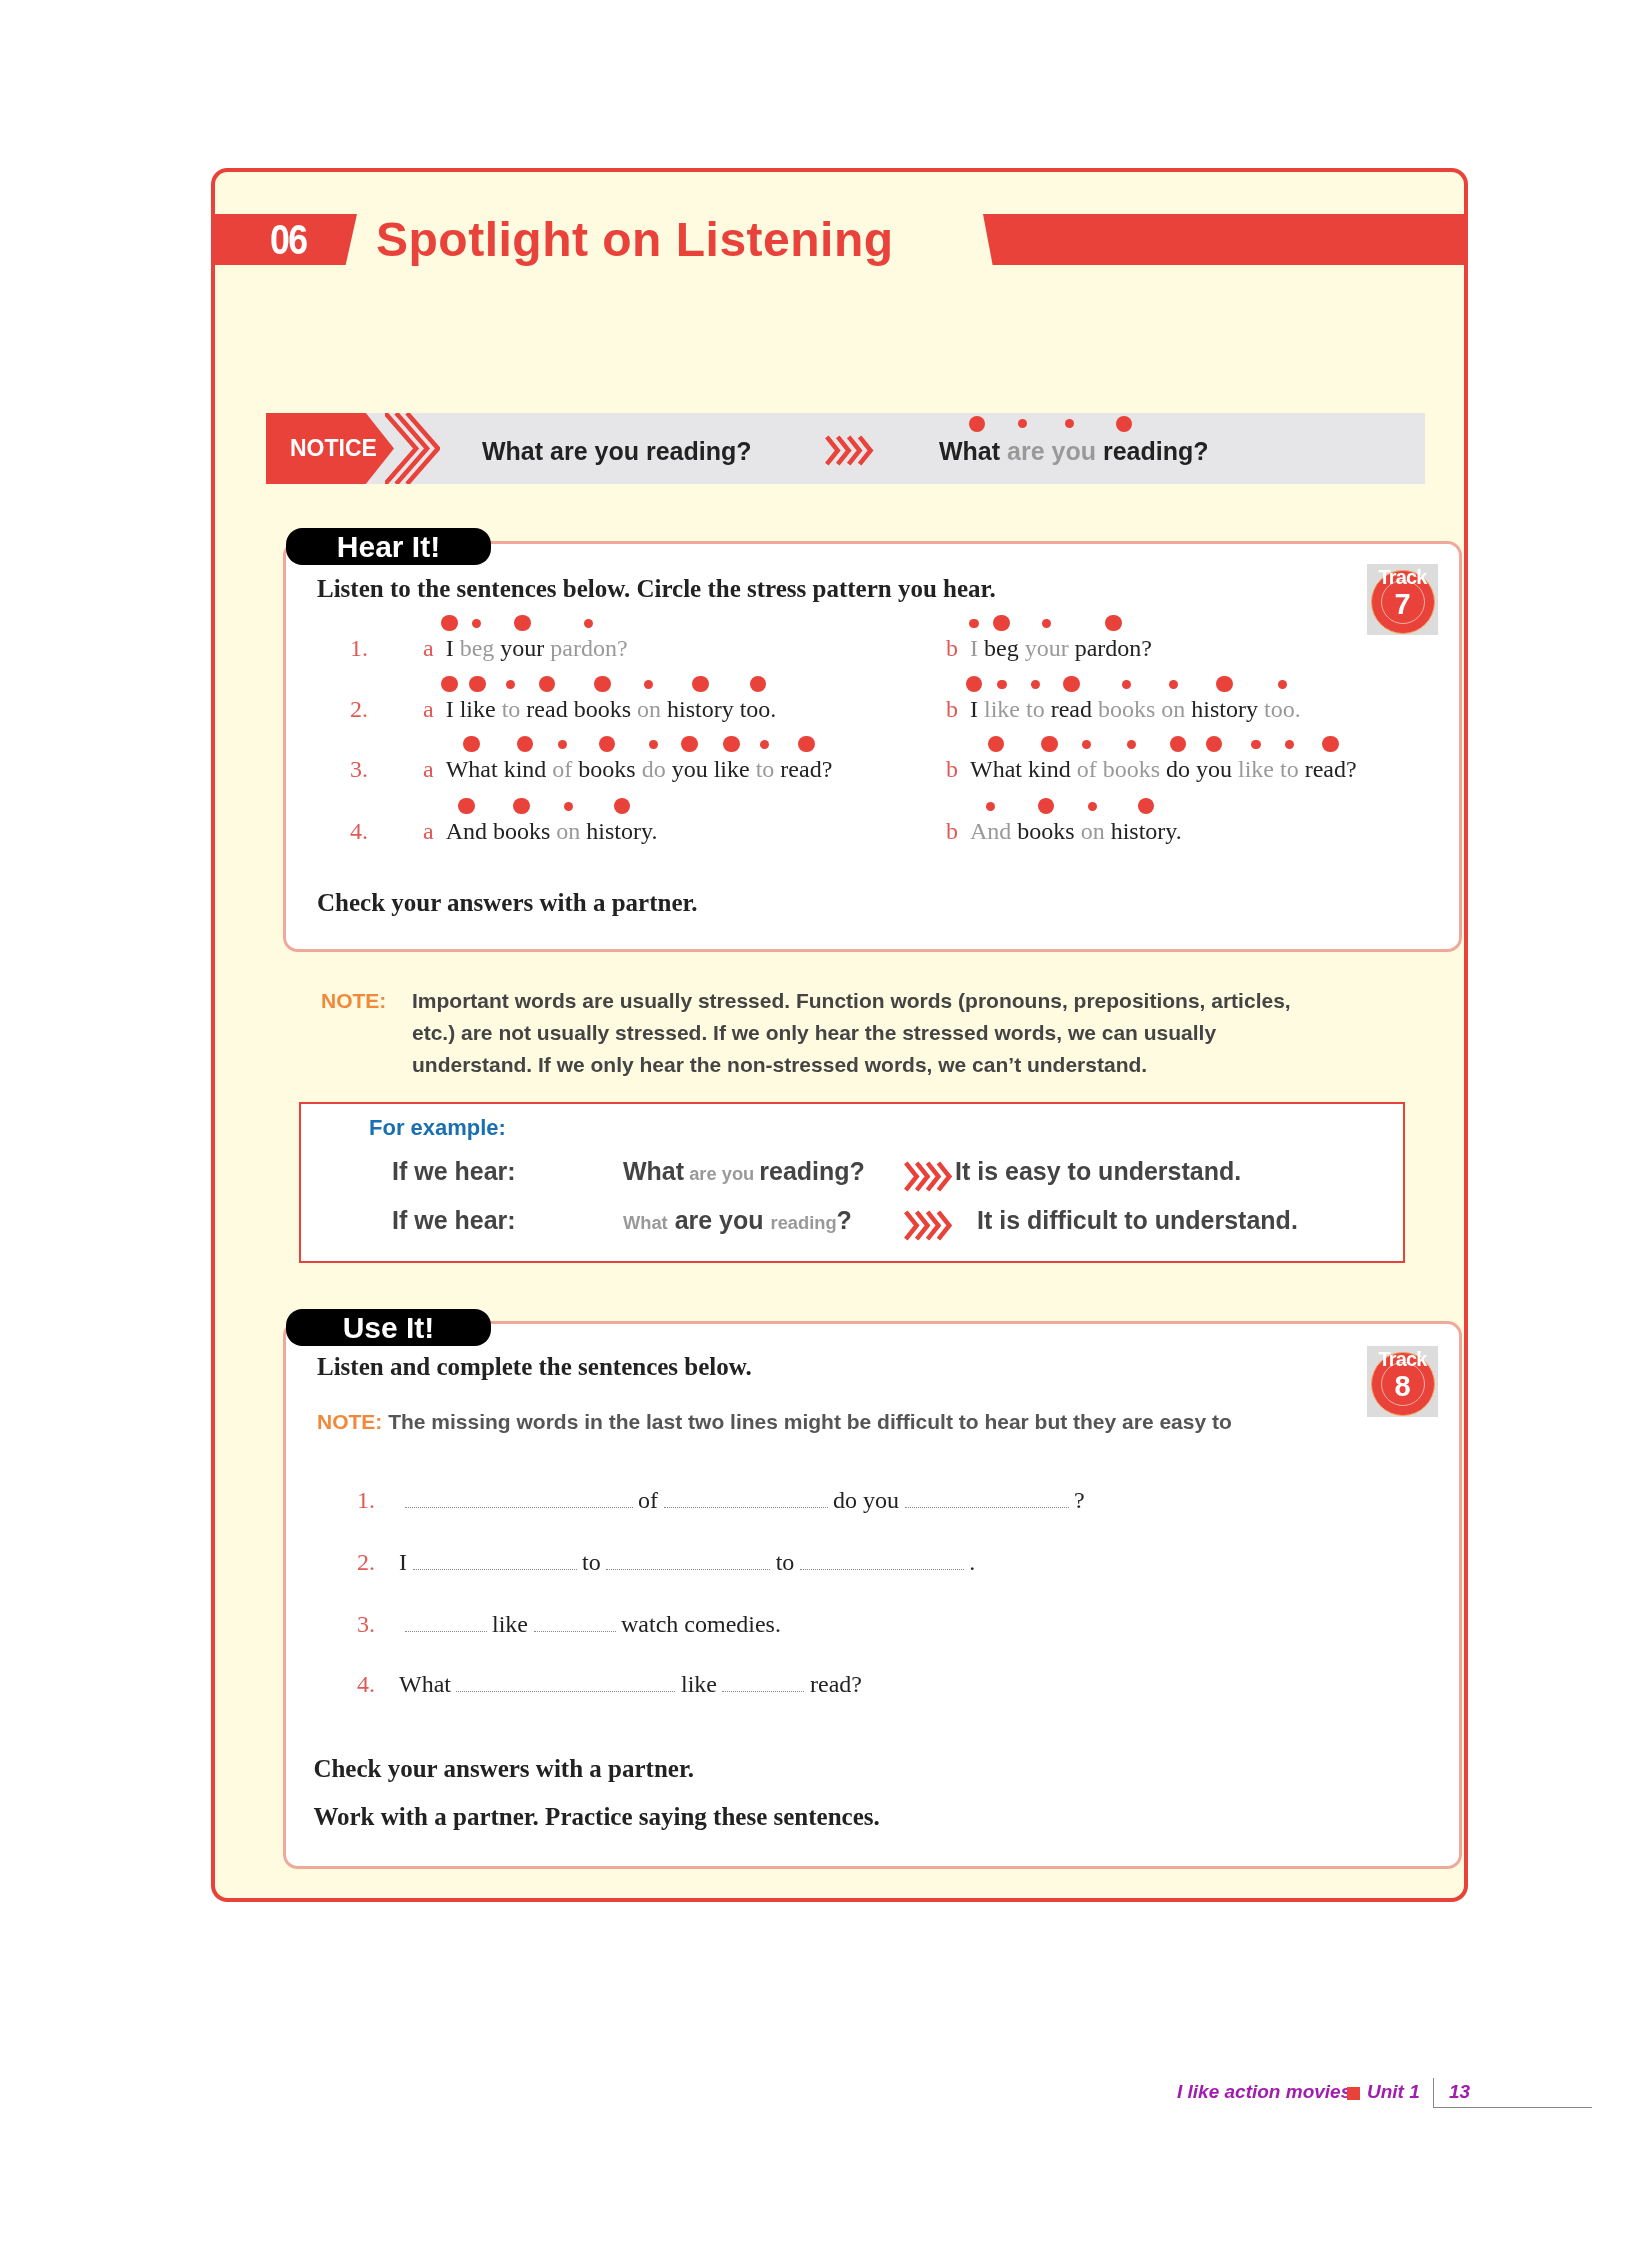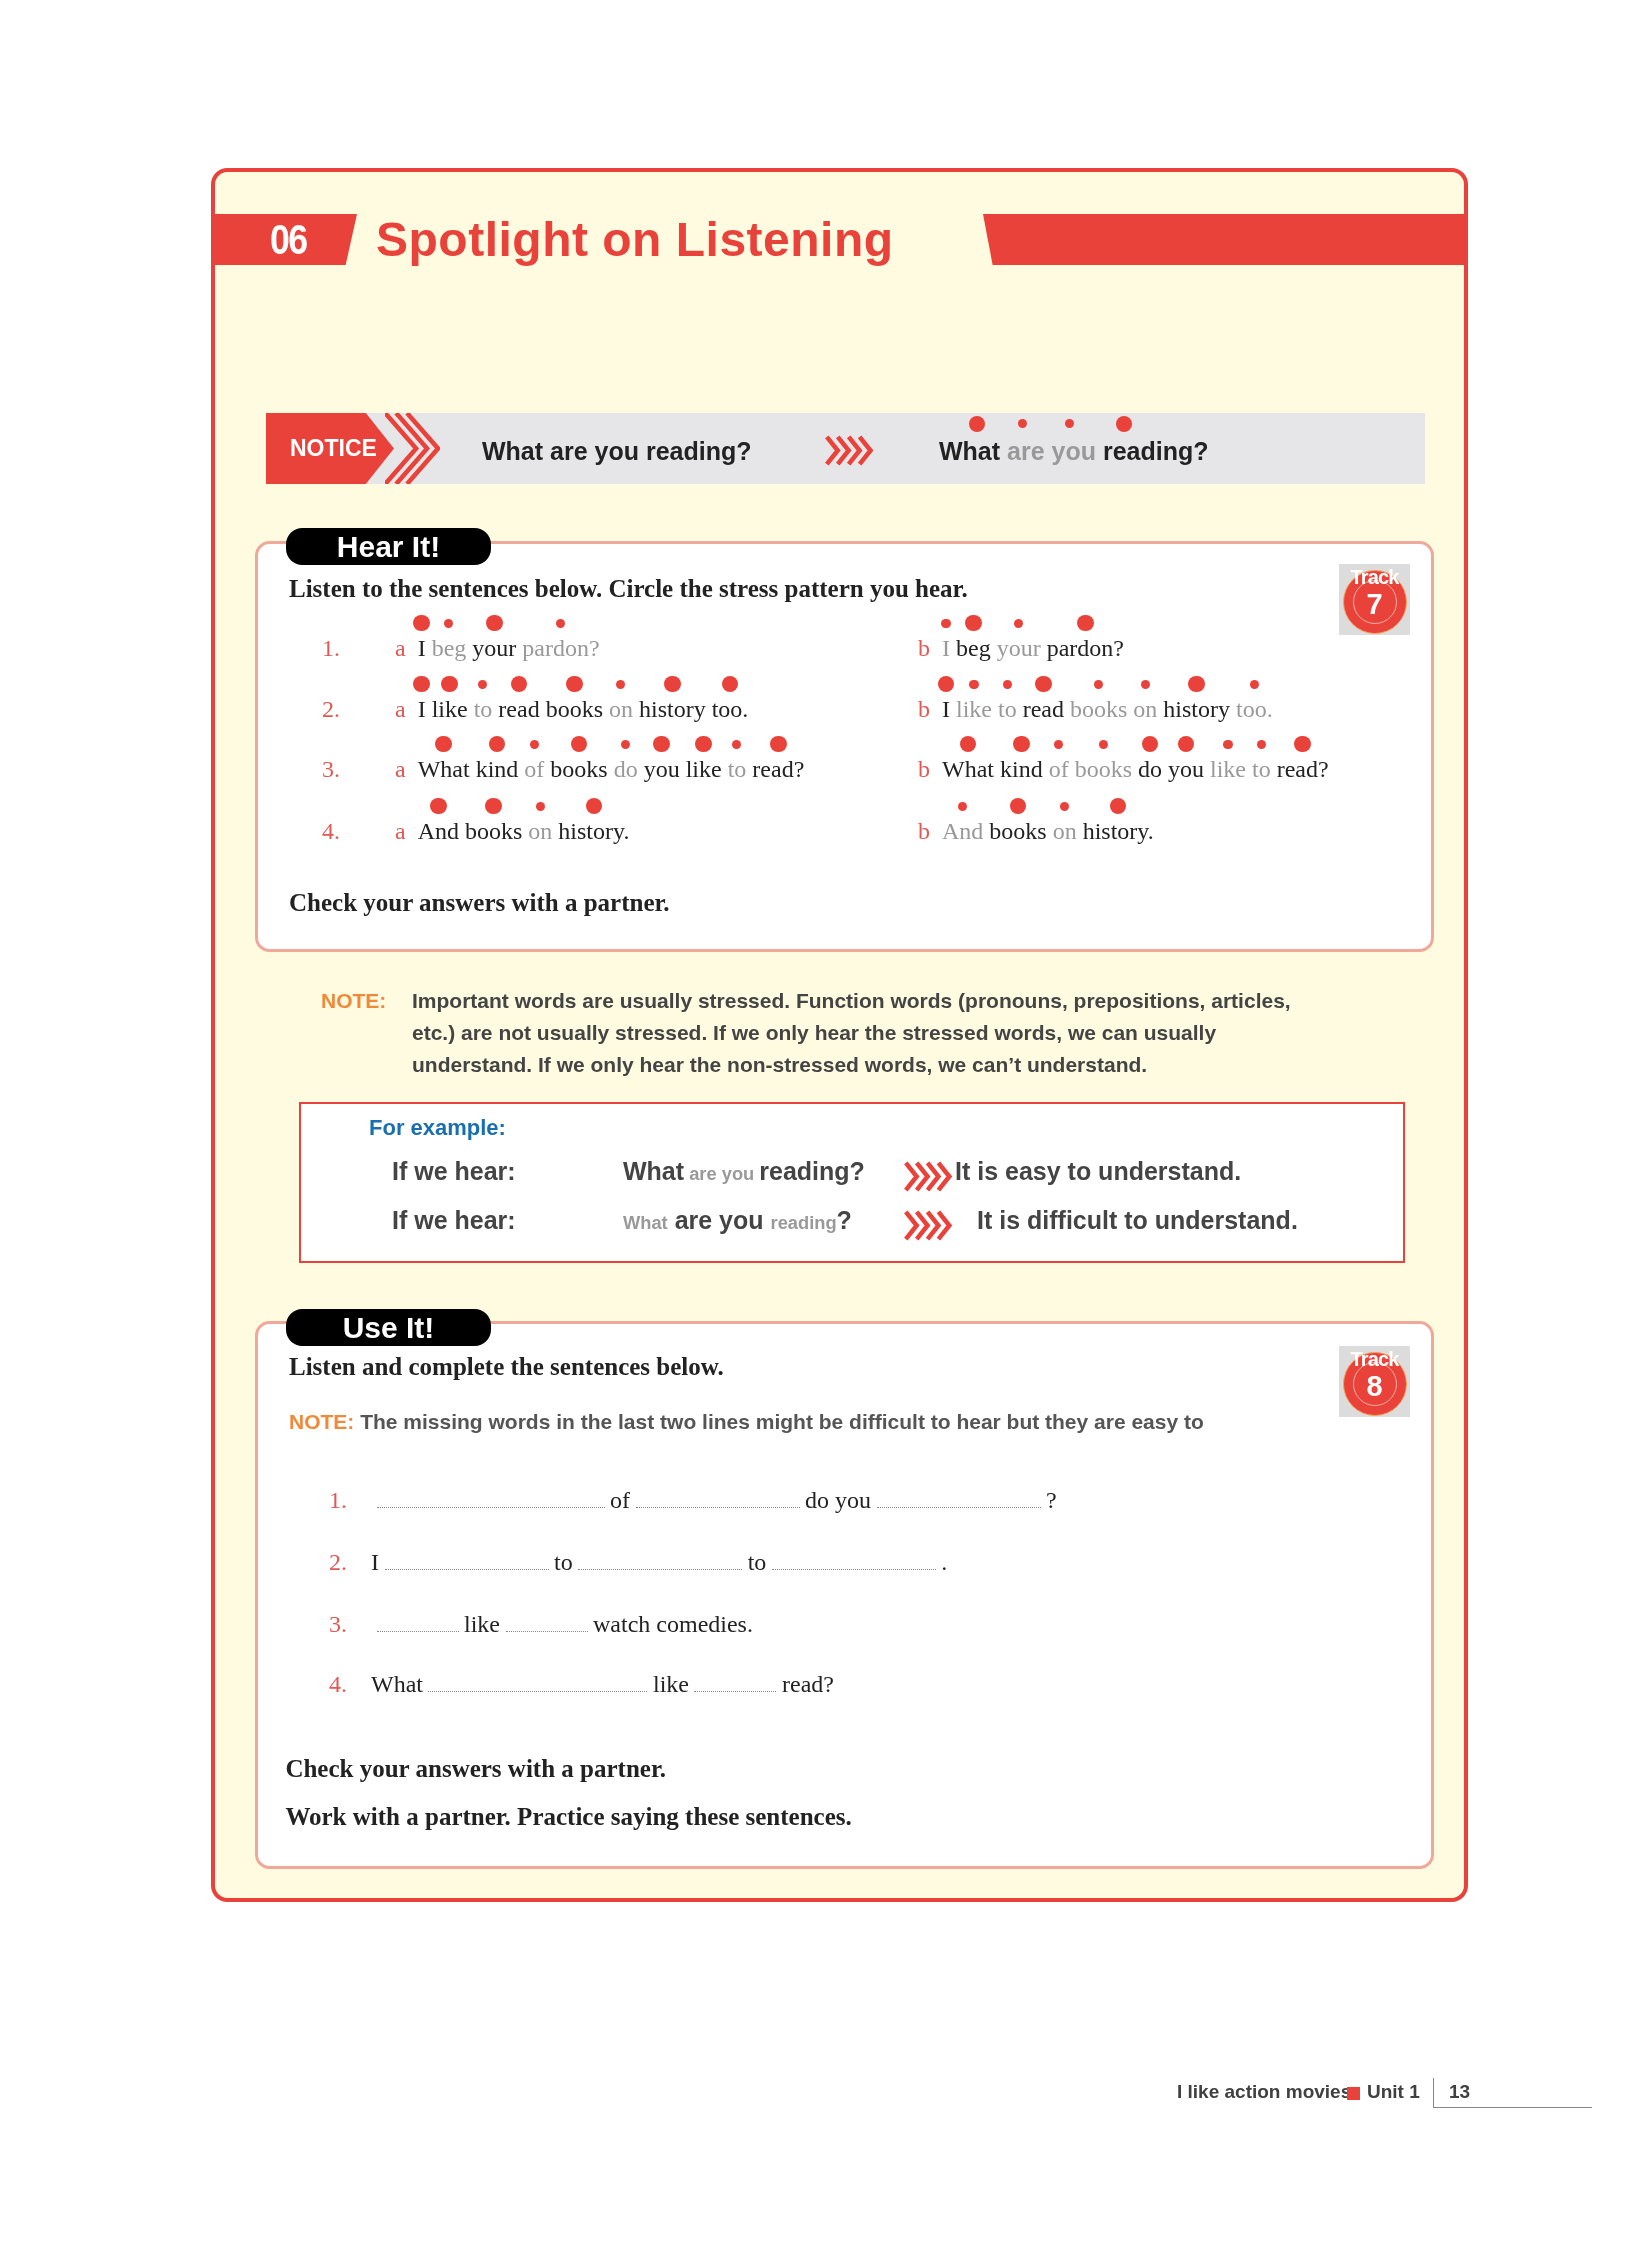--- a/index.html
+++ b/index.html
@@ -17,39 +17,39 @@
   
   .notice-bar{position:absolute;left:51px;top:241px;width:1159px;height:71px;background:#e6e6e8;}
   .notice-tag{position:absolute;left:0;top:0;width:128px;height:71px;background:#e8423a;clip-path:polygon(0 0,78% 0,100% 50%,78% 100%,0 100%);}
   .notice-label{position:absolute;left:24px;top:0;line-height:71px;color:#fff;font-weight:bold;font-size:23px;}
   .chev{position:absolute;}
   .notice-q{position:absolute;left:216px;top:0;line-height:77px;font-size:25px;font-weight:bold;color:#222;}
   .notice-q2{position:absolute;left:673px;top:0;line-height:77px;font-size:25px;font-weight:bold;color:#222;white-space:nowrap;}
   .g{color:#999;}
   .dot{position:absolute;background:#e8423a;border-radius:50%;}
   
-  .panel{position:absolute;background:#fff;border:3.7px solid #f0a89a;border-radius:14.6px;box-sizing:border-box;}
+  .panel{position:absolute;background:#fff;border:3.7px solid #f0a89a;border-radius:14.6px;box-sizing:border-box;margin-left:28px;}
   .panel-tab{position:absolute;height:37px;width:205px;background:#000000;border-radius:16.4px;color:#fff;font-weight:bold;font-size:30px;line-height:37px;text-align:center;}
   .instr{position:absolute;font-family:"Liberation Serif",serif;font-weight:bold;font-size:25px;color:#222;}
   .track{position:absolute;width:71px;height:71px;background:#dcdcdc;}
   .track .disc{position:absolute;left:3.7px;top:5.5px;width:64px;height:64px;border-radius:50%;background:#e8423a;border:1.8px solid #f6a25a;box-sizing:border-box;}
   .track .disc::after{content:"";position:absolute;left:9.1px;top:9.1px;width:42px;height:42px;border-radius:50%;border:0.9px solid #f4b0a0;}
   .track .tw{position:absolute;left:0;top:1.8px;width:71px;text-align:center;color:#fff;font-weight:bold;font-size:20px;letter-spacing:-0.9px;z-index:2;}
   .track .tn{position:absolute;left:0;top:24px;width:71px;text-align:center;color:#fff;font-weight:bold;font-size:29px;z-index:2;}
   .line{position:absolute;font-family:"Liberation Serif",serif;font-size:24px;color:#222;white-space:nowrap;}
   .num{color:#e05a55;}
   .ltr{color:#e05a55;}
   .note-label{color:#f08a3a;font-weight:bold;text-align:right;}
   .note{position:absolute;font-size:21px;font-weight:bold;color:#444;line-height:32px;}
   .ex-box{position:absolute;left:84px;top:930px;width:1106px;height:161px;background:#fff;border:2.7px solid #e8423a;box-sizing:border-box;}
   .ex-title{position:absolute;left:68px;top:11px;font-size:22px;font-weight:bold;color:#1a6fb0;}
   .ex-row{position:absolute;font-size:25px;font-weight:bold;color:#444;white-space:nowrap;}
   .sm{font-size:18.3px;}
   .blank{display:inline-block;border-bottom:1.8px dotted #888;height:16.4px;vertical-align:baseline;margin:0 5.5px;}
-  .footer{position:absolute;top:2081px;font-family:"Liberation Sans",sans-serif;font-weight:bold;color:#404040;font-size:19px;}
+  .footer{position:absolute;top:2081px;font-family:"Liberation Sans",sans-serif;font-weight:bold;color:#a21caf;font-size:19px;font-style:italic;}
 </style>
 </head>
 <body>
 
 <div class="frame">
   <div class="hdr-left"></div>
   <div class="hdr-num">06</div>
   <div class="hdr-title">Spotlight on Listening</div>
   <div class="hdr-right"></div>
 

